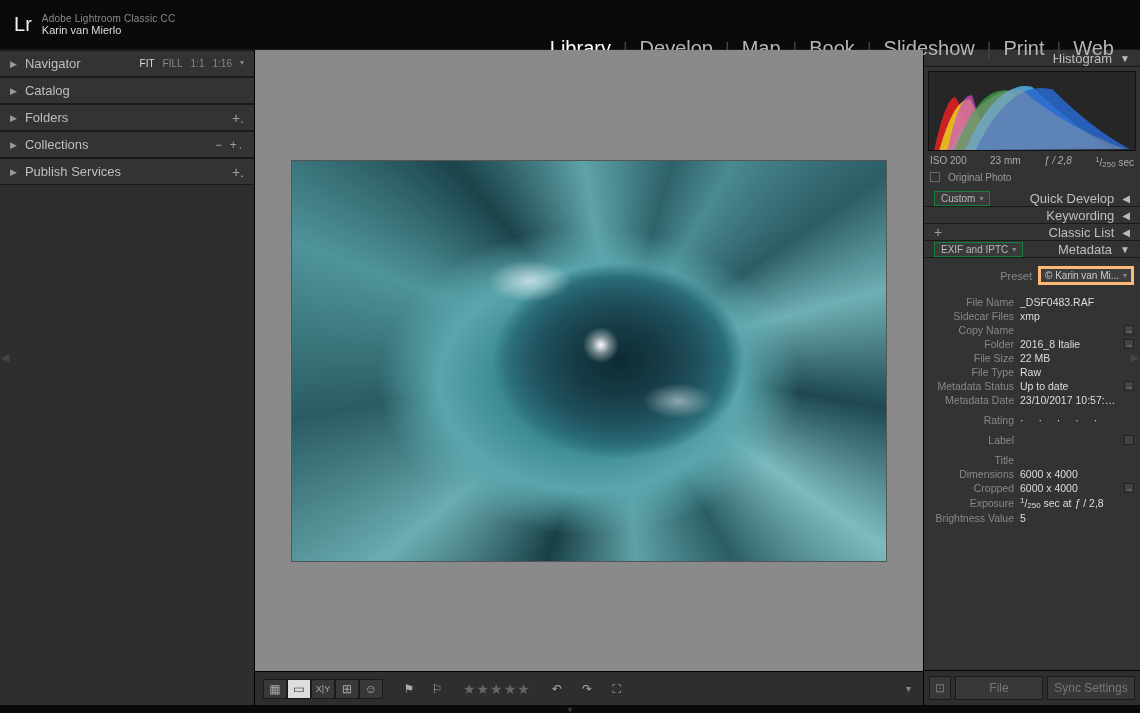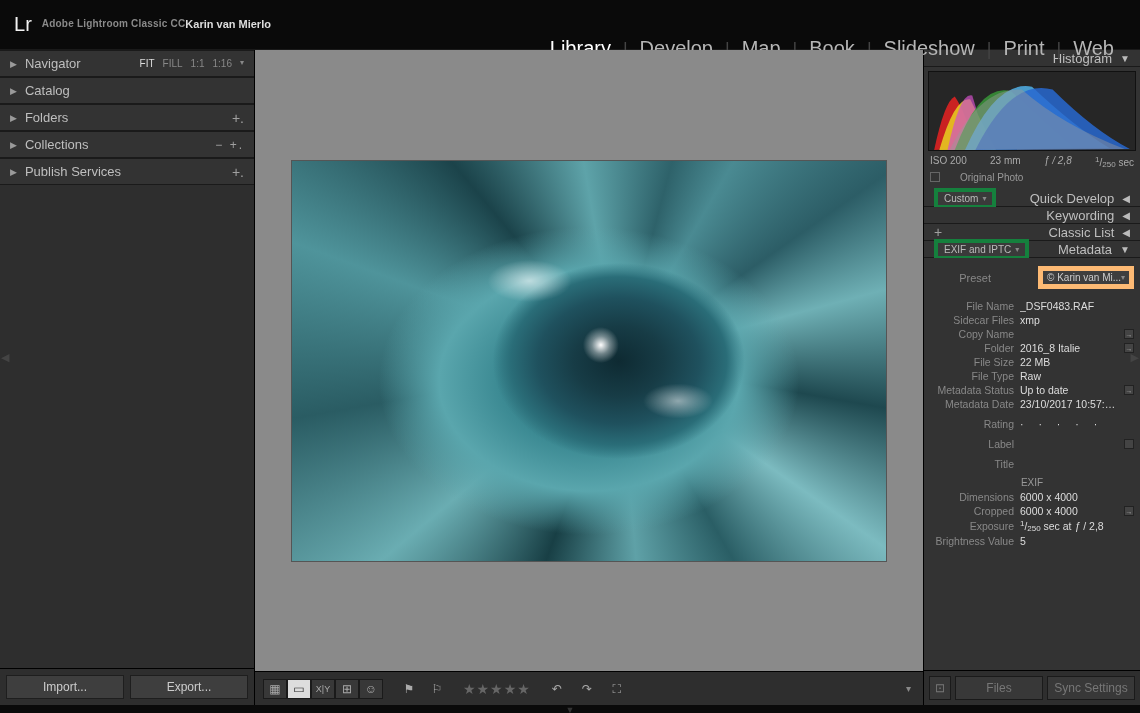--- a/index.html
+++ b/index.html
@@ -3,21 +3,21 @@
 <meta charset="utf-8">
 <style>
   * { box-sizing: border-box; margin: 0; padding: 0; font-family: "Lucida Grande", "Segoe UI", sans-serif; }
   html, body { width: 1140px; height: 713px; background: #000; overflow: hidden; color: #ccc; }
   .app { display: flex; flex-direction: column; width: 100%; height: 100%; }
 
   
   .titlebar { height: 50px; background: #0a0a0a; display: flex; align-items: center; padding: 0 14px; border-bottom: 1px solid #1a1a1a; position:relative;}
   .lr-logo { font-size: 20px; color:#f2f2f2; font-weight:300; margin-right:10px; display:flex;align-items:center;}
   .lr-logo .L{font-weight:400;} .lr-logo .r{font-weight:300;}
-  .titles { display:flex; line-height:1.1;font-weight:bold; }
+  .titles { display:flex; flex-direction:column; line-height:1.1; }
   .subtitle { font-size:10px; color:#8a8a8a; letter-spacing:0.2px;}
   .username { font-size:11px; color:#ddd; }
   .modules { margin-left:auto; display:flex; gap:0; align-items:baseline; }
   .module { font-size:20px; color:#b5b5b5; padding:0 12px; cursor:pointer; font-weight:300;}
   .module.active { color:#fff; font-weight:500;margin-top:48px;}
   .sep { color:#444; font-size:18px; }
   .topgrip{position:absolute;left:50%;top:-1px;transform:translateX(-50%);color:#333;font-size:10px;}
 
   
   .main { flex:1; display:flex; background:#1a1a1a; overflow:hidden;}
@@ -64,34 +64,34 @@
   .stars{color:#666;font-size:14px;letter-spacing:1px;margin:0 8px;}
   .spacer{flex:1;}
   .dropdown-arrow{color:#888;font-size:10px;margin-right:4px;}
 
   
   .rightpanel{ width:217px; background:#2e2e2e; border-left:1px solid #000; display:flex;flex-direction:column;overflow:hidden;}
   .rp-header{ display:flex; align-items:center; height:17px; padding:0 10px; border-bottom:1px solid #1a1a1a; background:#333;}
   .rp-header .label{margin-left:auto; font-size:13px; color:#bfbfbf;}
   .rp-header .arrow{font-size:10px; color:#bbb; margin-left:8px;}
   .rp-header .plus{font-size:14px; color:#a0a0a0;}
-  .rp-header .select{font-size:10px; background:#3a3a3a; border:4px solid #15803d; padding:1px 6px; color:#bbb; display:flex;align-items:center;gap:4px;}
+  .rp-header .select{font-size:10px; background:#3a3a3a; border:1px solid #15803d; padding:1px 6px; color:#bbb; display:flex;align-items:center;gap:4px;}
   .rp-header .select .caret{font-size:8px;color:#888;}
 
   .histogram{ padding:4px; background:#333;}
   .histo-box{ height:80px; width:100%; background:#262626; border:1px solid #111; position:relative; overflow:hidden;}
   .histo-svg{position:absolute;inset:0;width:100%;height:100%;}
   .exif-row{display:flex;justify-content:space-between;font-size:10px;color:#aaa;padding:4px 2px 0;}
-  .orig-row{display:flex;align-items:flex-start;gap:20px;font-size:10px;color:#999;padding:3px 2px;}
+  .orig-row{display:flex;align-items:flex-start;gap:8px;font-size:10px;color:#999;padding:3px 2px;}
   .orig-row .chk{width:10px;height:10px;border:1px solid #666;display:inline-block;}
 
   .meta-body{flex:1;overflow:hidden; padding:4px 6px; background:#333; font-size:11px;}
   .preset-row{display:flex;align-items:center;gap:6px;padding:4px 0;}
   .preset-row .lbl{color:#888;font-size:11px;margin-left:auto;}
-  .preset-row .fld{background:#3e3e3e;border:5px solid #fdba74;padding:1px 4px;color:#ccc;font-size:10px;width:96px;white-space:nowrap;overflow:hidden;text-overflow:ellipsis;display:flex;align-items:center;margin-left:41px;}
+  .preset-row .fld{background:#3e3e3e;border:3px solid #fdba74;padding:1px 4px;color:#ccc;font-size:10px;width:96px;white-space:nowrap;overflow:hidden;text-overflow:ellipsis;display:flex;align-items:center;}
   .preset-row .fld .caret{margin-left:auto;font-size:8px;color:#888;}
   .meta-row{display:flex;align-items:center;padding:1px 0;gap:6px;}
   .meta-row .k{width:84px;text-align:right;color:#888;font-size:10.5px;}
   .meta-row .v{flex:1;color:#ddd;font-size:10.5px;white-space:nowrap;overflow:hidden;text-overflow:ellipsis;}
   .meta-row .action{width:10px;height:10px;background:#444;border:1px solid #222;font-size:7px;color:#aaa;display:flex;align-items:center;justify-content:center;}
   .rating-dots{color:#777;letter-spacing:6px;font-size:10px;}
   .section-lbl{text-align:center;color:#999;font-size:10px;padding:6px 0 2px;}
   .meta-gap{height:6px;}
 
   .rightpanel-bottom{display:flex;gap:4px;padding:5px;background:#2e2e2e;border-top:1px solid #000;}
@@ -167,24 +167,20 @@
         <div class="panel-header">
           <span class="tri">▶</span>
           <span>Collections</span>
           <span class="minusplus"><span>−</span> <span>+.</span></span>
         </div>
         <div class="panel-header">
           <span class="tri">▶</span>
           <span>Publish Services</span>
           <span class="plus">+.</span>
         </div>
-      </div>
-      <div class="leftpanel-bottom">
-        <div class="btn-flat">Import...</div>
-        <div class="btn-flat">Export...</div>
       </div>
     </div>
 
     <div class="center">
       <div class="image-area">
         <div class="photo"></div>
       </div>
       <div class="toolbar">
         <div class="tool-group">
           <div class="tool-ic">▦</div>
@@ -321,21 +317,20 @@
         <div class="meta-row">
           <span class="k">Label</span>
           <span class="v"></span>
           <span class="action"></span>
         </div>
         <div class="meta-gap"></div>
         <div class="meta-row">
             <span class="k">Title</span>
             <span class="v"></span>
           </div>
-        <div class="section-lbl">EXIF</div>
         <div id="exif-rows">
             <div class="meta-row">
               <span class="k">Dimensions</span>
               <span class="v">6000 x 4000</span>
               <span style="width:12px"></span>
             </div>
             <div class="meta-row">
               <span class="k">Cropped</span>
               <span class="v">6000 x 4000</span>
               <span class="action">→</span>
@@ -348,21 +343,21 @@
             <div class="meta-row">
               <span class="k">Brightness Value</span>
               <span class="v">5</span>
               <span style="width:12px"></span>
             </div>
           </div>
       </div>
 
       <div class="rightpanel-bottom">
         <div class="rbtn sq">⊡</div>
-        <div class="rbtn wide">Files</div>
+        <div class="rbtn wide">File</div>
         <div class="rbtn wide">Sync Settings</div>
       </div>
     </div>
 
     <span class="edge right">▶</span>
   </div>
 
   <div class="bottomgrip">▼</div>
 </div>
 

